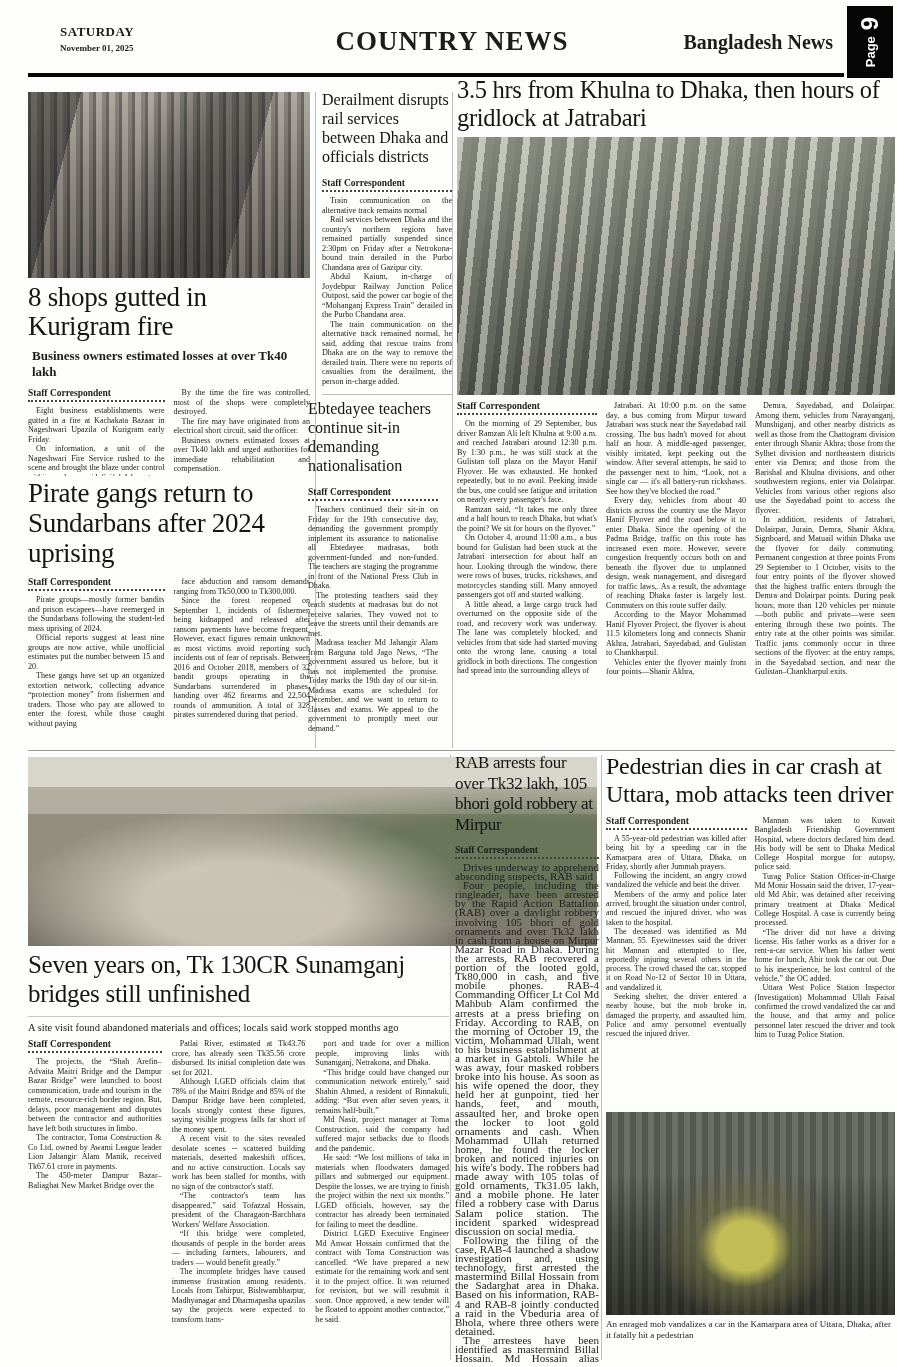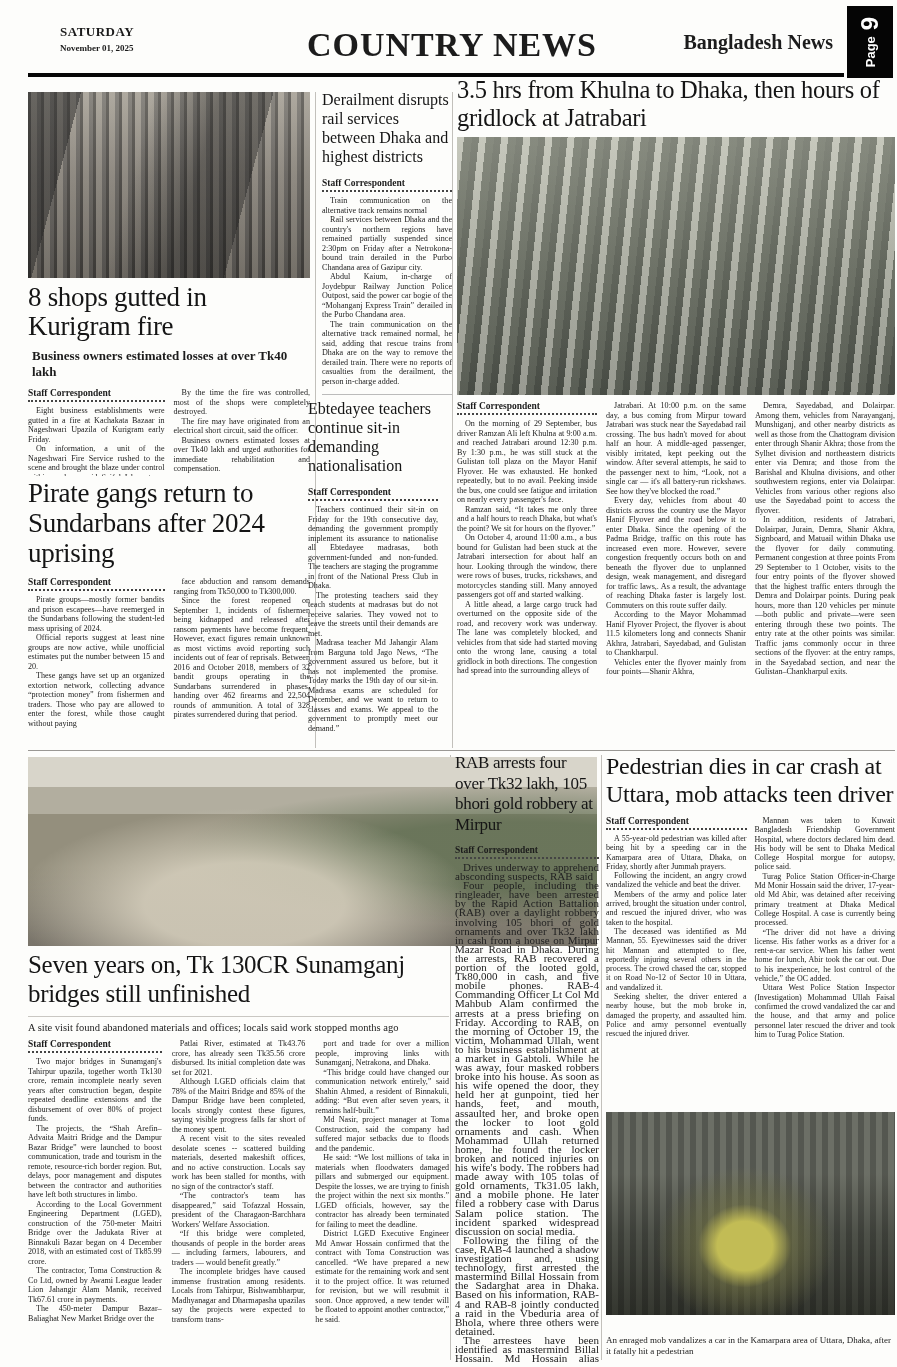--- a/index.html
+++ b/index.html
@@ -1,21 +1,21 @@
 <!DOCTYPE html>
 <html><head>
 <meta charset="utf-8">
 <style>
   html,body{margin:0;padding:0;background:#e9e7e2;}
   .page{position:relative;width:897px;height:1367px;background:#fdfdfb;margin:0 auto;
         font-family:"Liberation Serif",serif;color:#1c1c1c;overflow:hidden;}
   
   .mast-day{position:absolute;left:60px;top:24px;font-size:13px;font-weight:bold;letter-spacing:.5px;}
   .mast-date{position:absolute;left:60px;top:43px;font-size:9px;font-weight:bold;}
-  .mast-section{position:absolute;left:0;right:0;top:26px;text-align:center;font-size:34px;font-weight:bold;letter-spacing:1px;padding-left:7px;}
+  .mast-section{position:absolute;left:0;right:0;top:26px;text-align:center;font-size:27px;font-weight:bold;letter-spacing:1px;padding-left:7px;}
   .mast-brand{position:absolute;right:64px;top:31px;font-size:20px;font-weight:bold;}
   .mast-rule{position:absolute;left:28px;top:73px;width:816px;height:4px;background:#060606;}
   .page-tab{position:absolute;top:6px;right:4px;width:46px;height:72px;background:#050505;
             display:flex;align-items:center;justify-content:center;}
   .tab-inner{transform:rotate(-90deg);display:flex;align-items:center;gap:6px;color:#fff;
              font-family:"Liberation Sans",sans-serif;white-space:nowrap;}
   .tab-word{font-size:13px;font-weight:bold;}
   .tab-num{font-size:24px;font-weight:bold;}
   
   .headline{font-weight:normal;color:#151515;letter-spacing:-.3px;margin:0;}
@@ -65,21 +65,21 @@
   .a-ped{position:absolute;left:606px;top:753px;width:289px;}
   .a-ped .headline{font-size:24px;line-height:27.5px;margin-bottom:8px;}
   .a-ped .cols{height:256px;overflow:hidden;gap:8px;}
   .a-ped p{font-size:8px;line-height:9.3px;}
   .ped-photo-block{position:absolute;left:606px;top:1112px;width:289px;}
   .mob-photo{width:289px;height:203px;
     background:
       radial-gradient(ellipse at 48% 66%,#c2bc55 0 13%,rgba(125,125,72,.5) 22%,transparent 42%),
       repeating-linear-gradient(90deg,rgba(0,0,0,.22) 0 6px,transparent 6px 12px),
       linear-gradient(180deg,#6c6f66 0 30%,#4e5149 60%,#34362f 100%);}
-  .mob-caption{font-size:9px;line-height:11px;margin-top:20px;color:#222;}
+  .mob-caption{font-size:9px;line-height:11px;margin-top:4px;color:#222;}
 </style>
 </head>
 <body>
 
 <div class="page">
 
   <div class="mast-day">SATURDAY</div>
   <div class="mast-date">November 01, 2025</div>
   <div class="mast-section">COUNTRY NEWS</div>
   <div class="mast-brand">Bangladesh News</div>
@@ -134,21 +134,21 @@
       <div class="col">
         <div>
             <p>face abduction and ransom demands ranging from Tk50,000 to Tk300,000.</p>
             <p>Since the forest reopened on September 1, incidents of fishermen being kidnapped and released after ransom payments have become frequent. However, exact figures remain unknown as most victims avoid reporting such incidents out of fear of reprisals. Between 2016 and October 2018, members of 32 bandit groups operating in the Sundarbans surrendered in phases, handing over 462 firearms and 22,504 rounds of ammunition. A total of 328 pirates surrendered during that period.</p>
           </div>
       </div>
     </div>
   </div>
 
   <div class="a-derailment">
-    <h1 class="headline">Derailment disrupts rail services between Dhaka and highest districts</h1>
+    <h1 class="headline">Derailment disrupts rail services between Dhaka and officials districts</h1>
     <div class="byline">Staff Correspondent</div>
     <div class="body">
         <p>Train communication on the alternative track remains normal</p>
         <p>Rail services between Dhaka and the country's northern regions have remained partially suspended since 2:30pm on Friday after a Netrokona-bound train derailed in the Purbo Chandana area of Gazipur city.</p>
         <p>Abdul Kaium, in-charge of Joydebpur Railway Junction Police Outpost, said the power car bogie of the “Mohanganj Express Train” derailed in the Purbo Chandana area.</p>
         <p>The train communication on the alternative track remained normal, he said, adding that rescue trains from Dhaka are on the way to remove the derailed train. There were no reports of casualties from the derailment, the person in-charge added.</p>
       </div>
   </div>
 
   <div class="a-ebtedayee">
@@ -192,23 +192,21 @@
   </div>
 
   <div class="bridges-photo photo"></div>
   <div class="a-bridges">
     <h1 class="headline">Seven years on, Tk 130CR Sunamganj bridges still unfinished</h1>
     <div class="subhead">A site visit found abandoned materials and offices; locals said work stopped months ago</div>
     <div class="cols">
       <div class="col">
         <div class="byline">Staff Correspondent</div>
         <div>
-            <p>Two major bridges in Sunamganj's Tahirpur upazila, together worth Tk130 crore, remain incomplete nearly seven years after construction began, despite repeated deadline extensions and the disbursement of over 80% of project funds.</p>
             <p>The projects, the “Shah Arefin–Advaita Maitri Bridge and the Dampur Bazar Bridge” were launched to boost communication, trade and tourism in the remote, resource-rich border region. But, delays, poor management and disputes between the contractor and authorities have left both structures in limbo.</p>
-            <p>According to the Local Government Engineering Department (LGED), construction of the 750-meter Maitri Bridge over the Jadukata River at Binnakuli Bazar began on 4 December 2018, with an estimated cost of Tk85.99 crore.</p>
             <p>The contractor, Toma Construction &amp; Co Ltd, owned by Awami League leader Lion Jahangir Alam Manik, received Tk67.61 crore in payments.</p>
             <p>The 450-meter Dampur Bazar–Baliaghat New Market Bridge over the</p>
           </div>
       </div>
       <div class="col">
         <div>
             <p>Patlai River, estimated at Tk43.76 crore, has already seen Tk35.56 crore disbursed. Its initial completion date was set for 2021.</p>
             <p>Although LGED officials claim that 78% of the Maitri Bridge and 85% of the Dampur Bridge have been completed, locals strongly contest these figures, saying visible progress falls far short of the money spent.</p>
             <p>A recent visit to the sites revealed desolate scenes -- scattered building materials, deserted makeshift offices, and no active construction. Locals say work has been stalled for months, with no sign of the contractor's staff.</p>
             <p>“The contractor's team has disappeared,” said Tofazzal Hossain, president of the Charagaon-Barchhara Workers' Welfare Association.</p>

